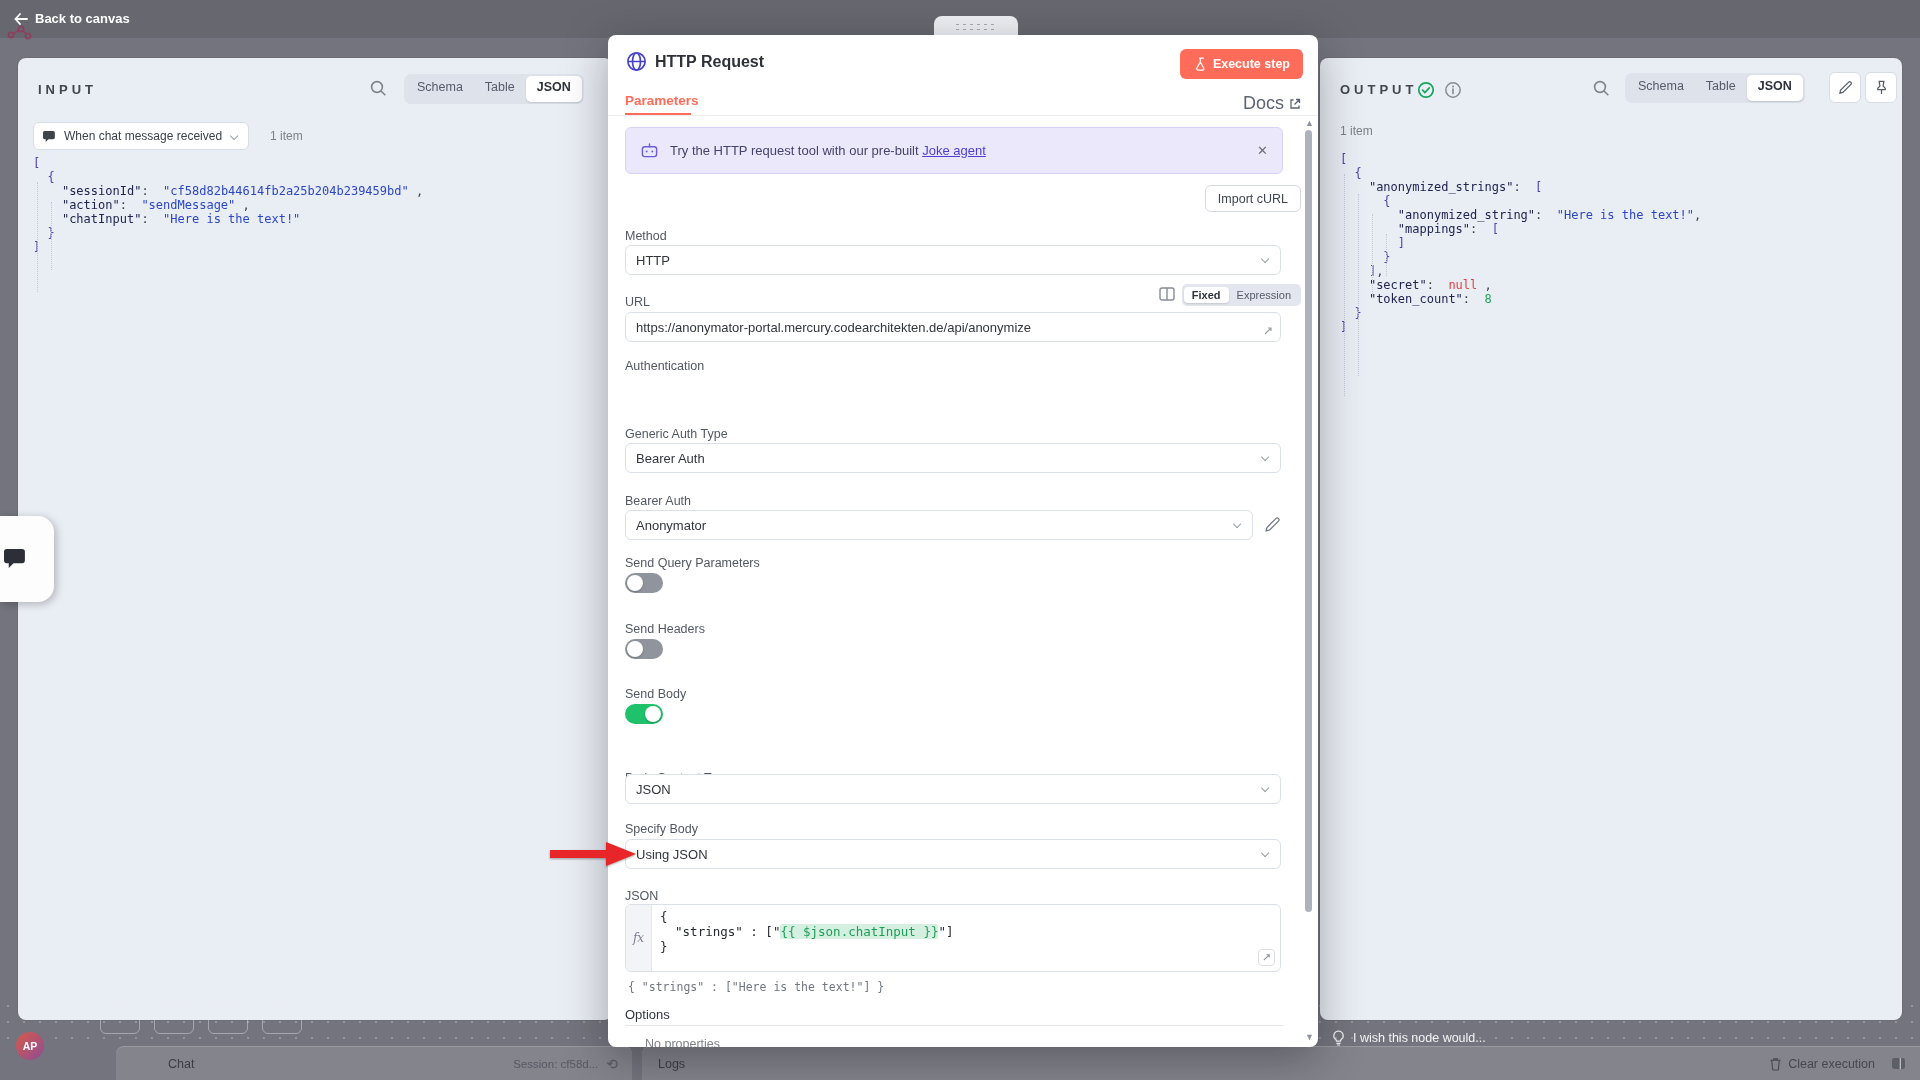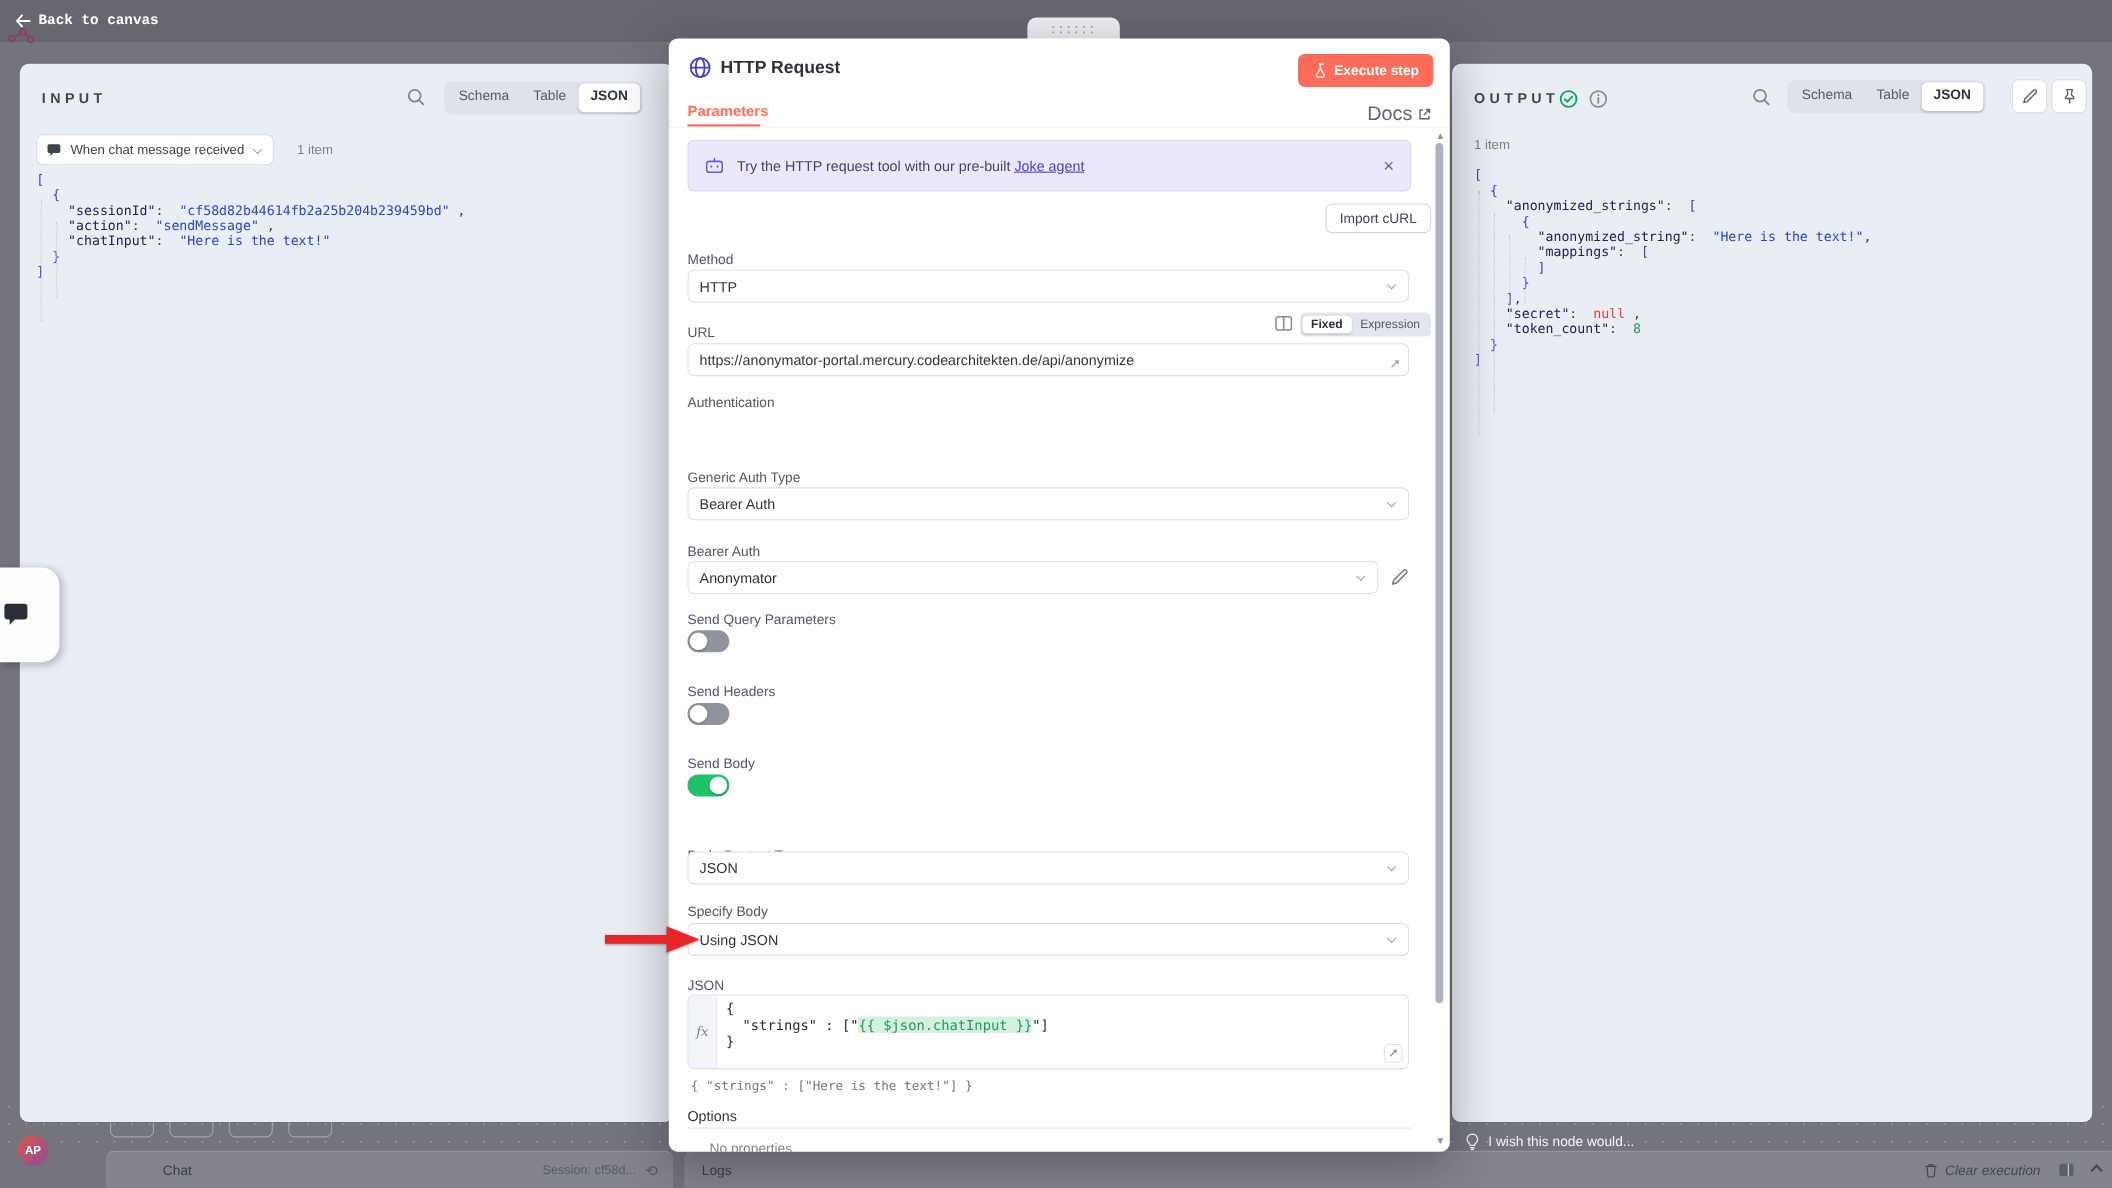--- a/index.html
+++ b/index.html
@@ -9,21 +9,21 @@
   #stage { position:relative; width:1920px; height:1080px; overflow:hidden;
            background:linear-gradient(#67676f 0 38px, #74747e 38px); }
 
   
   .dots-strip { left:0; top:998px; width:1920px; height:50px;
     background-image:radial-gradient(rgba(255,255,255,.22) 1.2px, transparent 1.4px);
     background-size:16px 16px; }
 
   
   .back-btn { left:14px; top:11px; display:flex; align-items:center; gap:7px;
-    color:#ffffff; font-size:13px; font-weight:700; cursor:pointer; z-index:3;font-family:Liberation Mono, monospace; }
+    color:#ffffff; font-size:13px; font-weight:700; cursor:pointer; z-index:3; }
   .logo { left:7px; top:24px; opacity:.85; }
 
   
   .panel { background:#e9edf4; border-radius:8px; overflow:hidden; box-shadow:0 0 0 1px rgba(0,0,0,.06); }
   #input-panel  { left:18px;  top:58px; width:594px; height:962px; }
   #output-panel { left:1320px; top:58px; width:582px; height:962px; }
   .panel-title { font-size:13px; font-weight:700; letter-spacing:4px; color:#41454e; }
   .pill { background:#dee2eb; border-radius:7px; display:flex; 
     padding:2px; height:30px; font-size:12.5px; color:#555b68; }
   .pi { padding:4px 11px; border-radius:5px; cursor:pointer; white-space:nowrap; }
@@ -115,25 +115,25 @@
   
   .chat-tab { left:0; top:516px; width:54px; height:86px; background:#fdfdfe;
     border-radius:0 16px 16px 0; box-shadow:2px 2px 8px rgba(0,0,0,.25); z-index:2; cursor:pointer; }
 
   
   .avatar { left:16px; top:1032px; width:28px; height:28px; border-radius:50%;
     background:linear-gradient(135deg,#d95949,#8c4d96); color:#fff; font-size:10.5px; font-weight:700;
     display:flex; align-items:center; justify-content:center; z-index:2; cursor:pointer; }
   .ghost-btn { width:40px; height:28px; border:1.5px solid rgba(240,240,245,.4); border-radius:6px; }
   .bbar { top:1046px; height:34px; background:#84848d; display:flex; align-items:center;
-    font-size:12.5px; color:#3b3e45; z-index:1; position:absolute; border-top:1px solid rgba(255,255,255,.18); }
+    font-size:12.5px; color:#3b3e45; z-index:1; position:absolute; border-top:1px solid rgba(255,255,255,.18);margin-left:20px; }
   .session { margin-left:auto; display:flex; gap:8px; align-items:center; color:#565a63; font-size:11.5px; }
   .wish { left:1332px; top:1030px; display:flex; align-items:center; gap:8px;
     color:rgba(250,250,252,.95); font-size:12.5px; z-index:2; cursor:pointer; }
-  .clear-exec { display:flex; align-items:flex-end; gap:6px; color:#45484f; cursor:pointer;font-style:italic; }
+  .clear-exec { display:flex; align-items:flex-end; gap:6px; color:#45484f; cursor:pointer; }
   .chev-up { border:solid #45484f; border-width:2px 2px 0 0; padding:3px; transform:rotate(-45deg); display:inline-block; }
 </style>
 </head>
 <body>
 
 <div id="stage">
 
   <div class="abs dots-strip"></div>
 
   <div class="abs back-btn">

